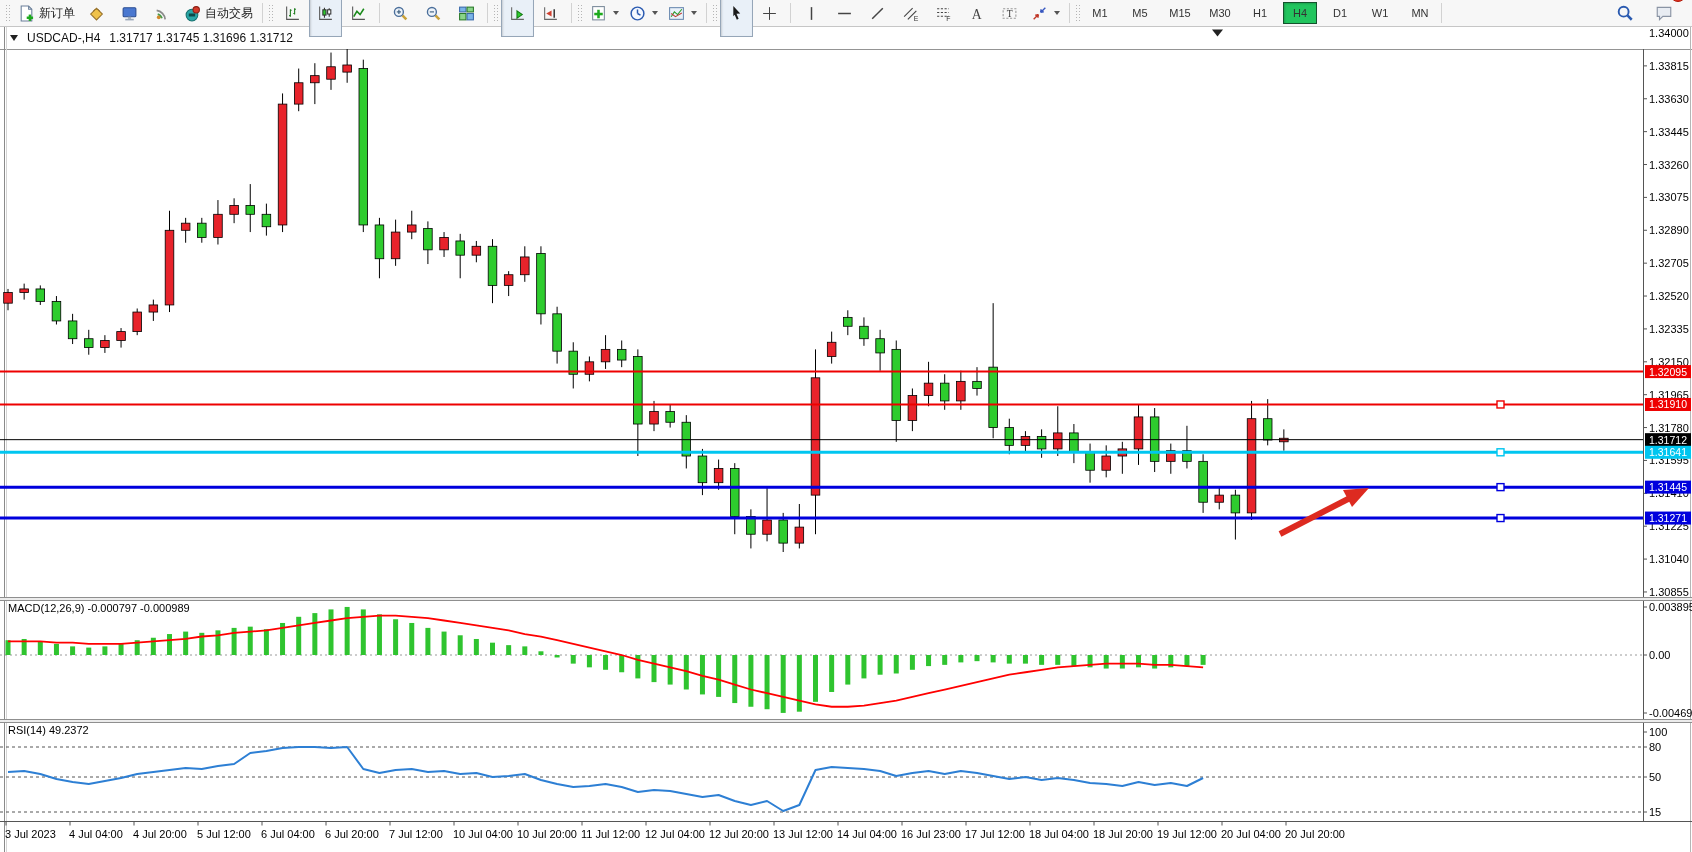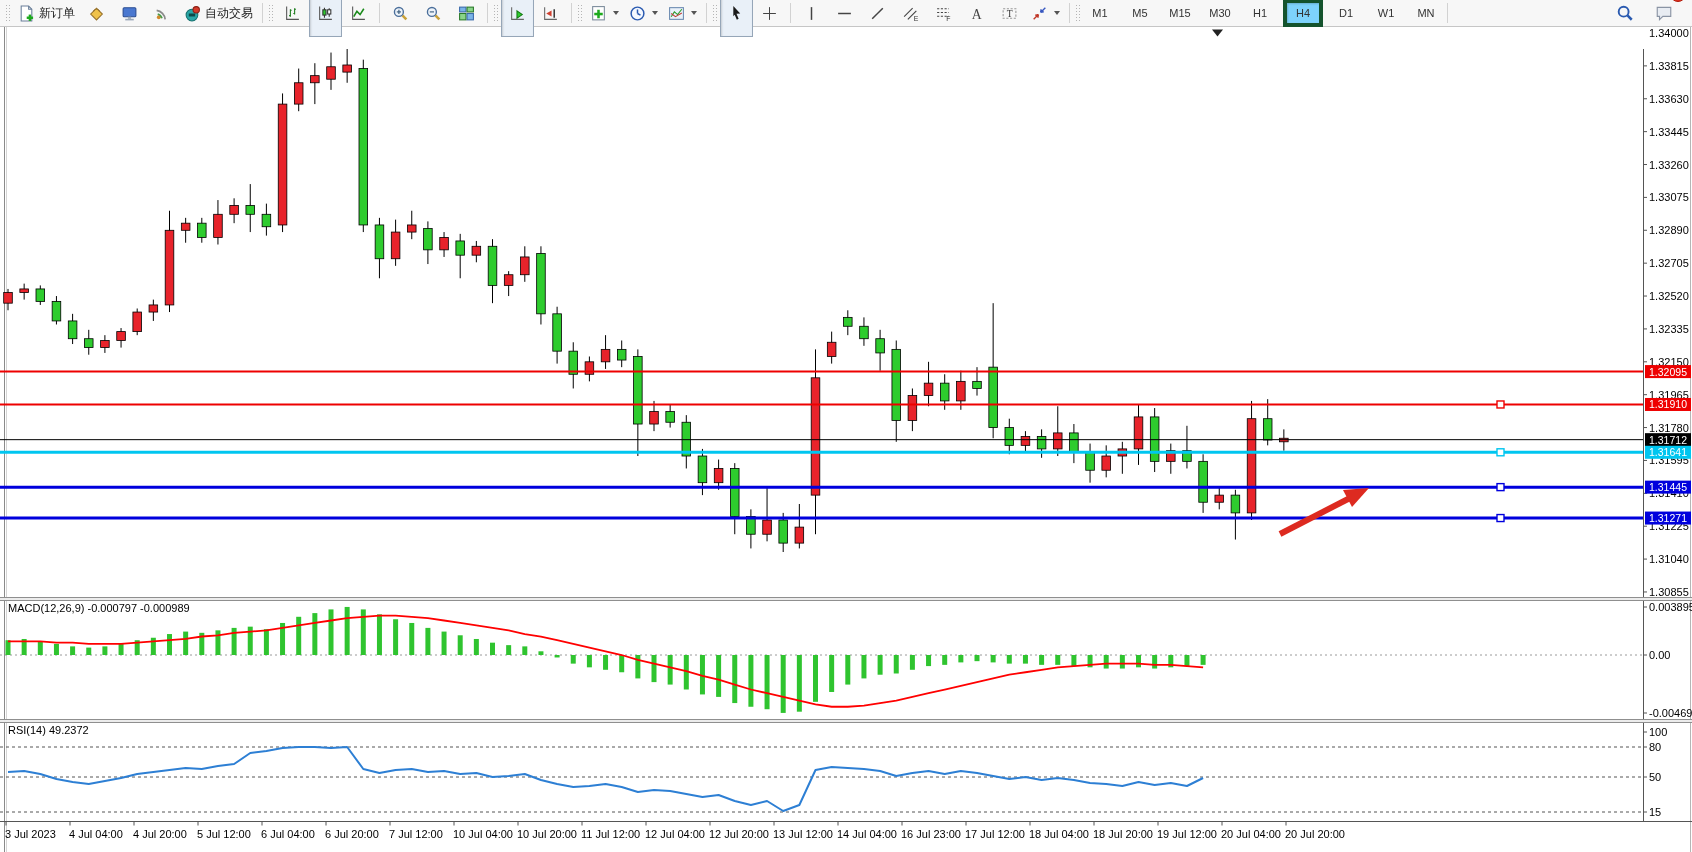--- a/index.html
+++ b/index.html
@@ -13,21 +13,21 @@
     gap:4px;padding:12px 4px;border:1px solid transparent;font-size:12px;color:#222;cursor:default;}
   .tb-btn.pressed{background:#e9f0f8;border:1px solid #96a6b8;box-shadow:inset 1px 1px 2px rgba(0,0,0,.15);}
   .tb-sep{width:1px;height:20px;background:#d2d2d2;margin:0 4px;}
   .tb-handle{width:5px;height:18px;margin:0 3px 0 1px;
     background-image:radial-gradient(#b5b5b5 38%,transparent 40%);background-size:3px 3px;}
   .caret{width:0;height:0;border-left:3.5px solid transparent;border-right:3.5px solid transparent;
     border-top:4px solid #555;margin-left:2px;}
   .ic{display:block;}
   .tf-btn{height:20px;min-width:26px;display:flex;align-items:center;justify-content:center;
     font-size:11px;color:#333;border:1px solid transparent;padding:0 3px;}
-  .tf-btn.active{background:#7dd3fc;border:4px solid #14532d;box-shadow:inset 1px 1px 2px rgba(0,0,0,.18);}
+  .tf-btn.active{background:#22c55e;border:1px solid #14532d;box-shadow:inset 1px 1px 2px rgba(0,0,0,.18);}
   .tb-right{margin-left:auto;display:flex;align-items:center;gap:6px;padding-right:8px;}
   .chat-wrap{position:relative;}
   .badge{position:absolute;top:-4px;right:-7px;background:#e03020;color:#fff;border-radius:50%;
     width:14px;height:14px;font-size:10px;display:flex;align-items:center;justify-content:center;
     border:1px solid #b01808;}
   
   .chart-header{position:absolute;top:27px;left:0;width:1692px;height:23px;background:#fff;
     border-bottom:1px solid #949494;z-index:4;display:flex;align-items:center;gap:9px;
     font-size:12px;color:#111;padding-left:10px;box-sizing:border-box;}
   .chart-header .htri{width:0;height:0;border-left:4.5px solid transparent;border-right:4.5px solid transparent;
@@ -281,20 +281,25 @@
       </div>
       <div class="tb-btn chat-wrap">
         <svg class="ic" viewBox="0 0 16 16" width="18" height="18">
           <path d="M2 3 h12 v8 h-7 l-3 3 v-3 h-2 z" fill="#e8ecf2" stroke="#8a94a4"></path>
         </svg>
         <span class="badge">1</span>
       </div>
     </div>
   </div>
 
+  <div class="chart-header">
+    <span class="htri"></span>
+    <span>USDCAD-,H4</span>
+    <span>1.31717 1.31745 1.31696 1.31712</span>
+  </div>
 
   <svg id="chart-svg" width="1692" height="852" viewBox="0 0 1692 852">
       <defs>
         <clipPath id="mainclip">
           <rect x="0" y="49" width="1643" height="547"></rect>
         </clipPath>
       </defs>
       <line x1="4.5" y1="27" x2="4.5" y2="852" stroke="#8a8a8a"></line>
       <line x1="6.5" y1="27" x2="6.5" y2="852" stroke="#d5d5d5"></line>
       <line x1="1690.5" y1="27" x2="1690.5" y2="852" stroke="#b5b5b5"></line>

